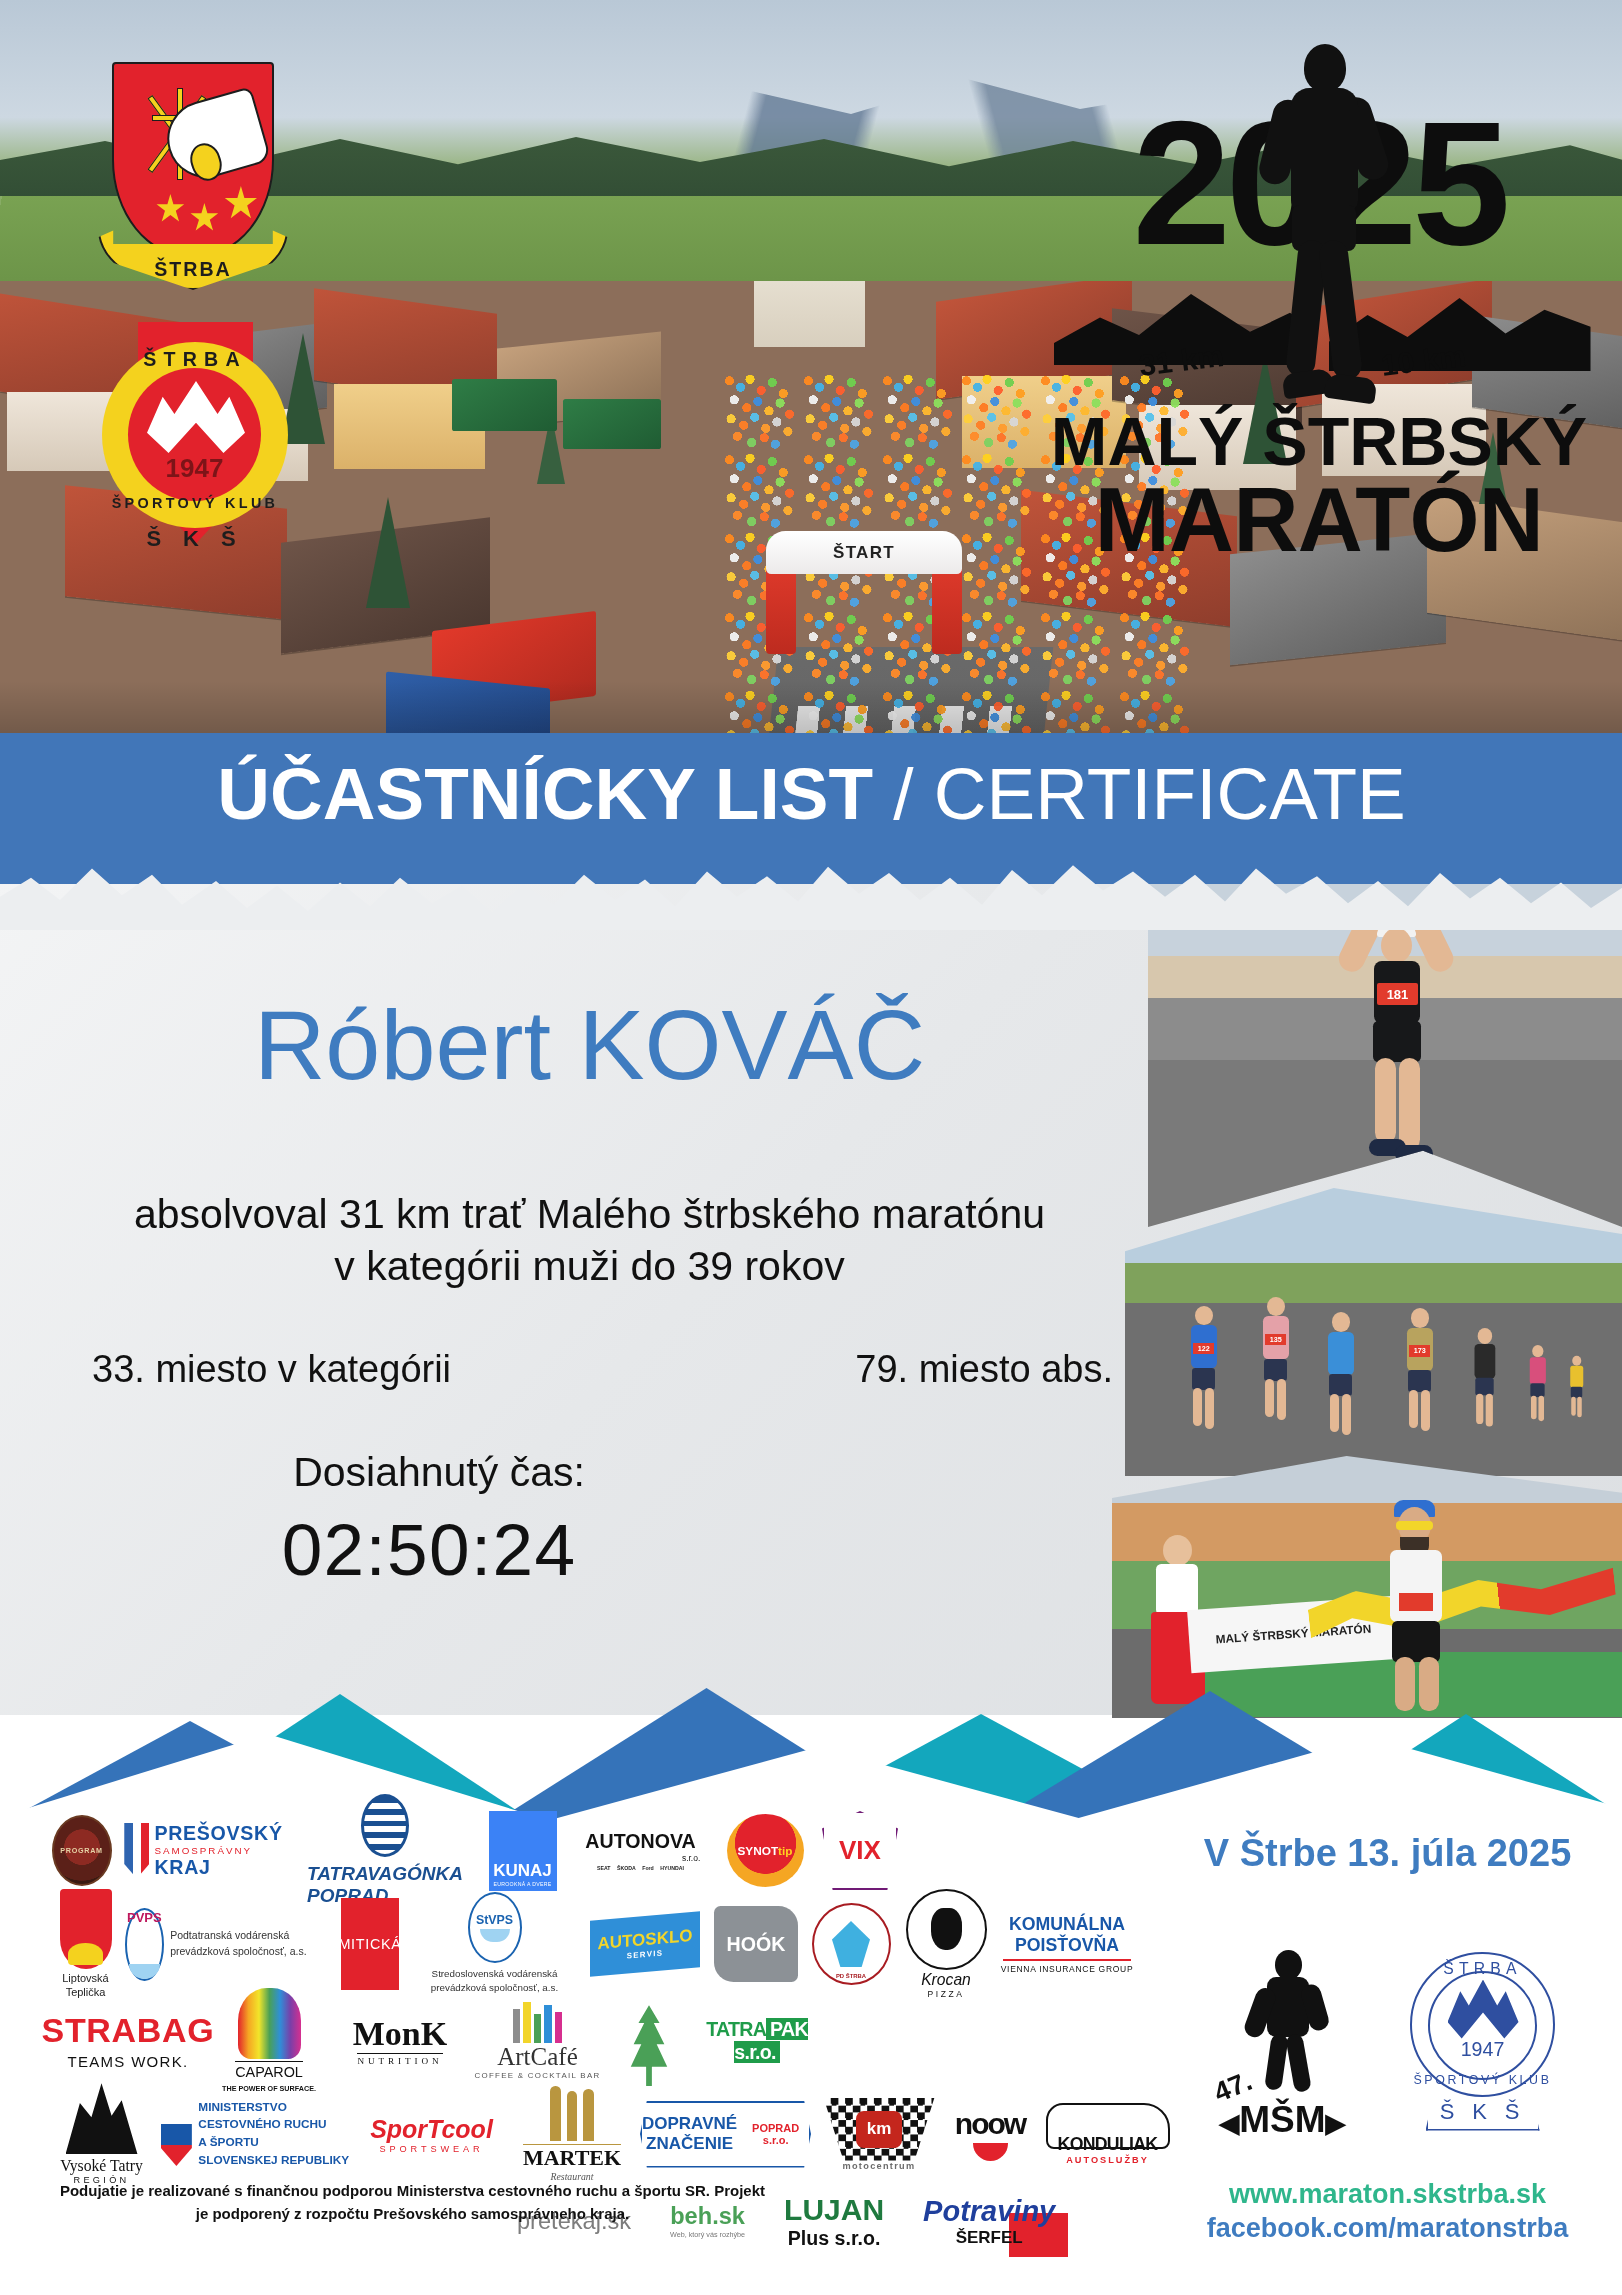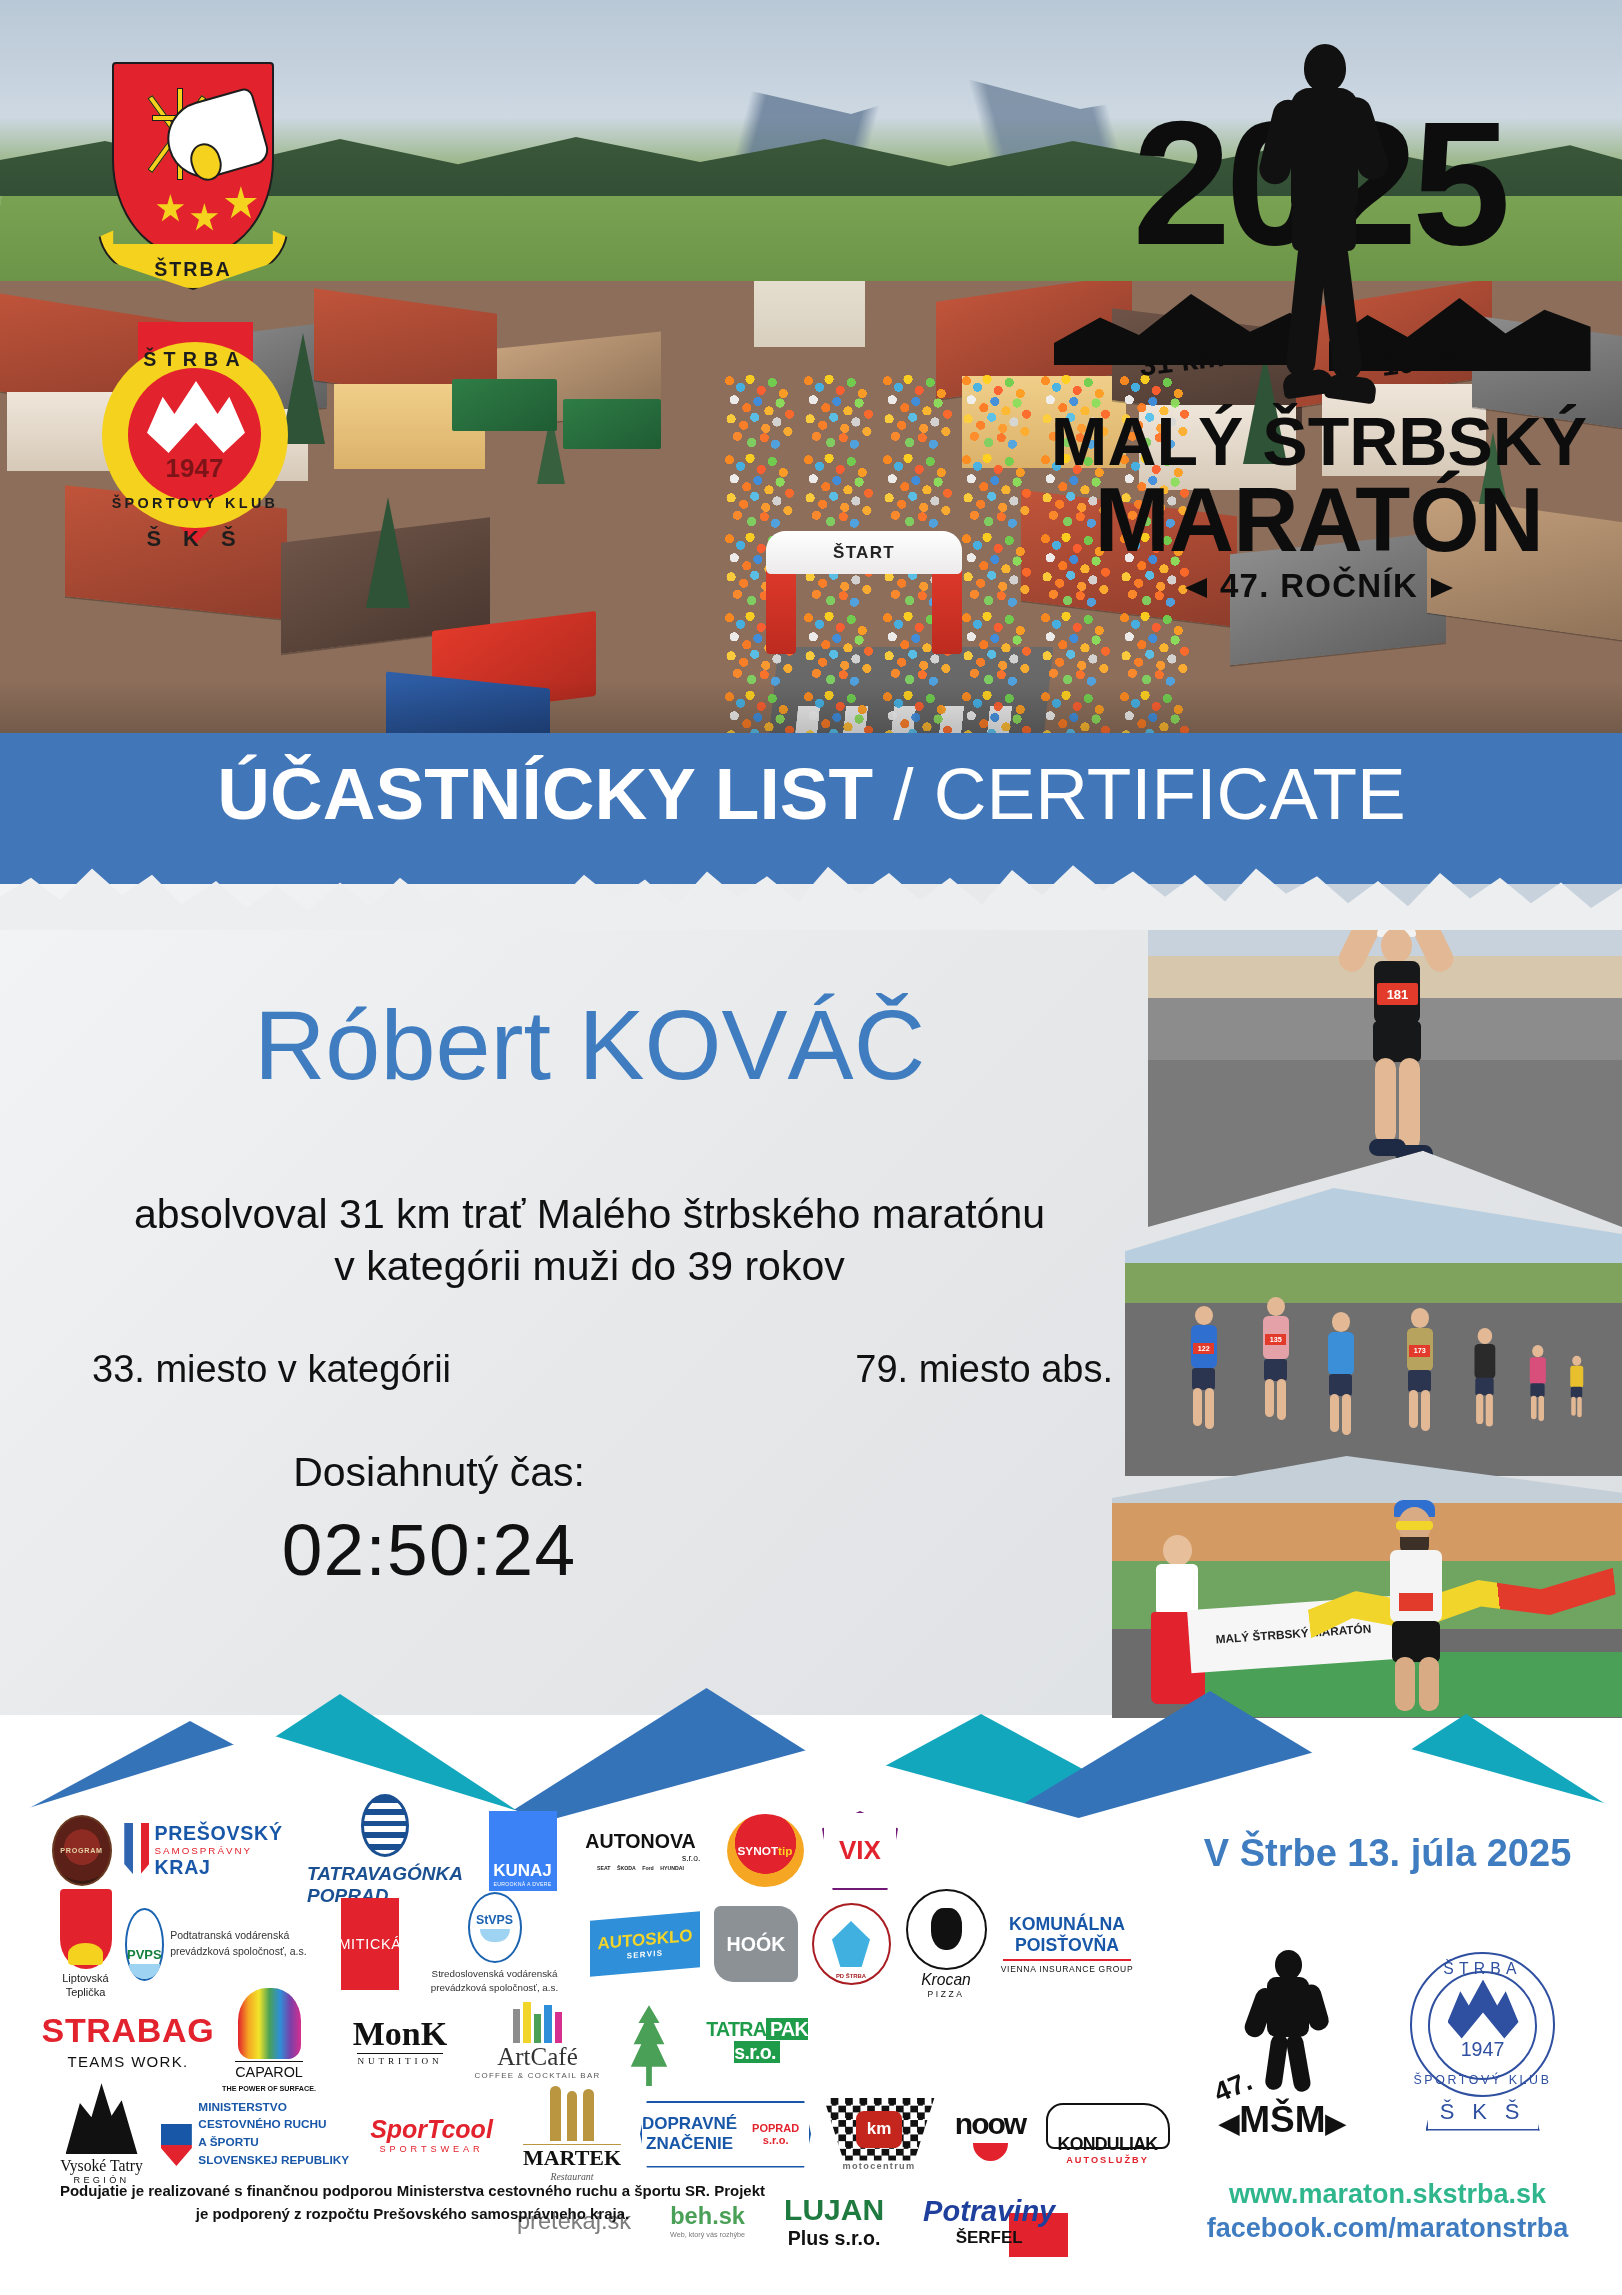--- a/index.html
+++ b/index.html
@@ -467,22 +467,22 @@
     display:flex; align-items:center; justify-content:center;
     font:700 26px "Liberation Sans",sans-serif; color:#e2222c; }
   .sp-lt { width:79px; }
   .sp-lt .crest { position:static; width:52px; height:80px; background:#e2222c;
     border-radius:3.9px 3.9px 26px 26px/3.9px 3.9px 30px 30px; display:flex; align-items:flex-end;
     justify-content:center; }
   .sp-lt .crest i { display:block; width:35px; height:22px; background:#f4d21e; border-radius:50% 50% 3.9px 3.9px; margin-bottom:3.9px; }
   .sp-lt .lbl { font:400 11px "Liberation Sans",sans-serif; margin-top:3.3px; line-height:1.2; }
   .sp-pvps { width:209px; flex-direction:row; gap:6.5px; }
   .sp-pvps .ell { width:55px; height:73px; border-radius:50%; border:2.6px solid #1a63b0;
-    display:flex; flex-direction:column; align-items:center; justify-content:flex-end;
-    font:700 13px "Liberation Sans",sans-serif; color:#15803d; }
+    display:flex; flex-direction:column; align-items:center; justify-content:space-between;
+    font:700 13px "Liberation Sans",sans-serif; color:#be185d; }
   .sp-pvps .ell em { display:block; width:31px; height:14.4px; background:#9fd3f2; border-radius:0 0 15.7px 15.7px; font-style:normal; margin-top:2.6px; }
   .sp-pvps .txt { font:400 10.5px "Liberation Sans",sans-serif; color:#333; text-align:left; line-height:1.5; }
   .sp-mitic { width:72px; }
   .sp-mitic .box { width:58px; height:92px; background:#e2222c; color:#fff;
     font:400 14.4px "Liberation Sans",sans-serif; display:flex; flex-direction:column;
     align-items:center; justify-content:center; line-height:1.15; letter-spacing:0.7px; }
   .sp-stvps { width:177px; }
   .sp-stvps .ell { width:54px; height:71px; border-radius:50%; border:2.6px solid #1a63b0;
     display:flex; flex-direction:column; align-items:center; justify-content:center;
     font:700 12.4px "Liberation Sans",sans-serif; color:#1a63b0; }
@@ -739,23 +739,20 @@
       <div class="legR"></div>
     <div class="shoeL"></div>
       <div class="shoeR"></div>
   </div>
   <div class="rl-mtnL"></div>
   <div class="rl-mtnR"></div>
   <div class="rl-km k31">31 km</div>
   <div class="rl-km k10">10 km</div>
   <div class="rl-name1">MALÝ ŠTRBSKÝ</div>
   <div class="rl-name2">MARATÓN</div>
-  <div class="rl-edition">
-    <span class="tri l"></span><span>47. ROČNÍK</span><span class="tri r"></span>
-  </div>
 </div>
 
 <div class="banner">
   <div class="banner-title">
     <span class="bold">ÚČASTNÍCKY LIST</span>
     <span class="light">/ CERTIFICATE</span>
   </div>
 </div>
 <div class="banner-edge"></div>
 

